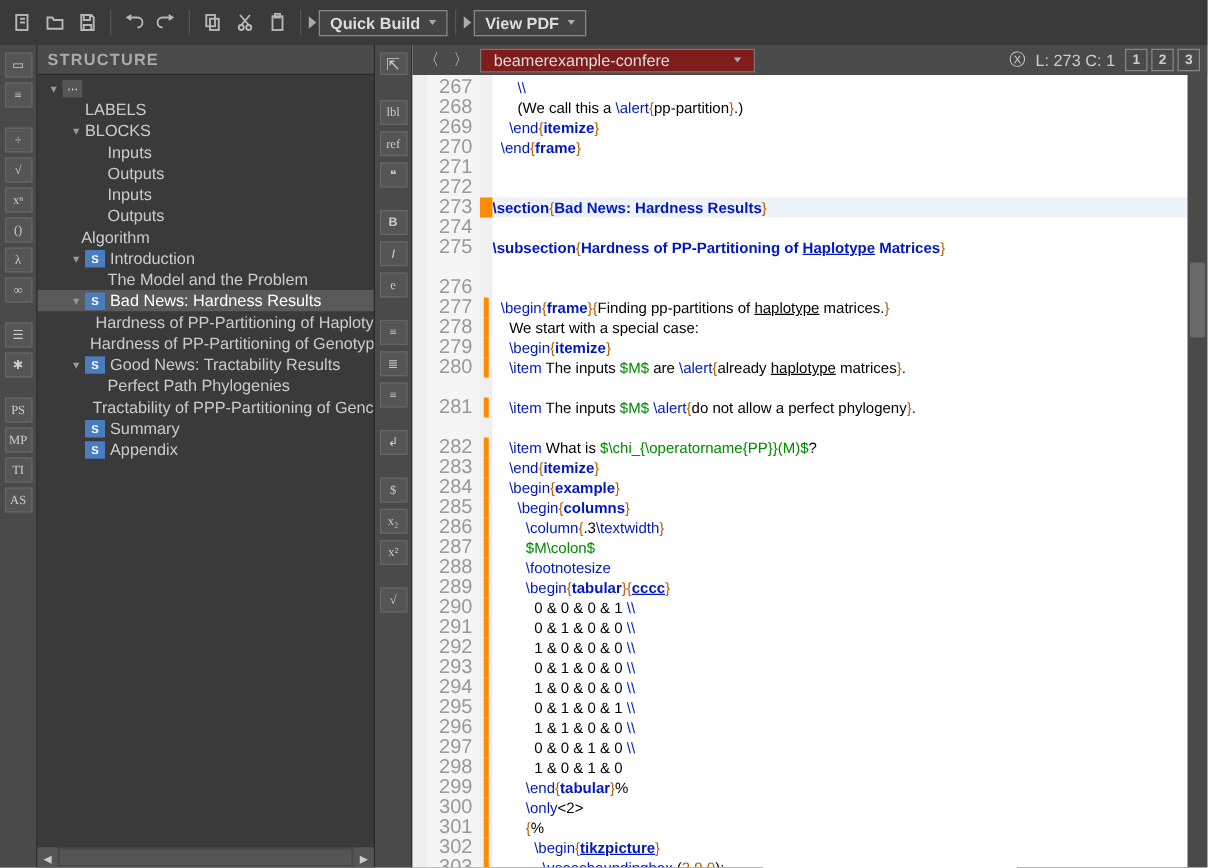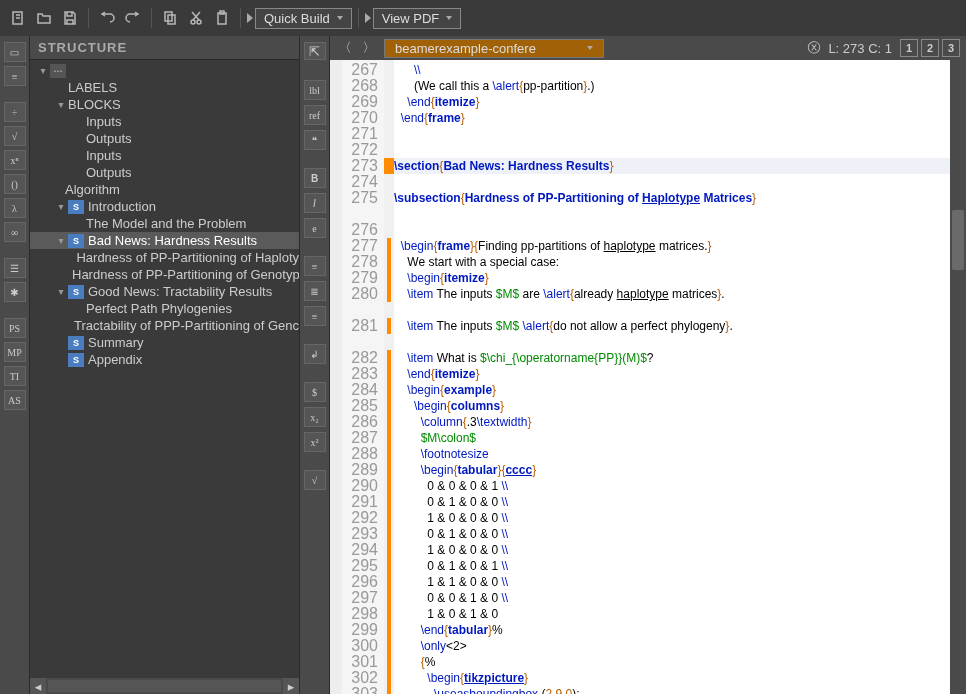--- a/index.html
+++ b/index.html
@@ -2,21 +2,21 @@
 <html><head>
 <meta charset="utf-8">
 <style>
 * { margin: 0; padding: 0; box-sizing: border-box; font-family: sans-serif; }
 body { background: #3a3a3a; width: 966px; height: 694px; overflow: hidden; font-size: 13px; color: #ccc; }
 
 .toolbar { height: 36px; background: #3a3a3a; display: flex; align-items: center; padding: 0 6px; gap: 2px; }
 .tb-btn { width: 24px; height: 24px; display: flex; align-items: center; justify-content: center; cursor: pointer; }
 .tb-btn svg { stroke: #b8b8b8; fill: none; stroke-width: 1.5; }
 .tb-sep { width: 1px; height: 20px; background: #555; margin: 0 4px; }
-.btn-drop { background: #444; border: 1px solid #888; padding: 2px 8px; color: #ddd; font-weight: normal; display: flex; align-items: center; gap: 4px; cursor: pointer; justify-content: flex-end; }
+.btn-drop { background: #444; border: 1px solid #888; padding: 2px 8px; color: #ddd; font-weight: bold; display: flex; align-items: center; gap: 4px; cursor: pointer; justify-content: flex-end; }
 .triangle { width: 0; height: 0; border-left: 6px solid #aaa; border-top: 5px solid transparent; border-bottom: 5px solid transparent; }
 .small-tri { width: 0; height: 0; border-top: 4px solid #aaa; border-left: 3px solid transparent; border-right: 3px solid transparent; margin-left: 3px; }
 
 .main-row { display: flex; height: 658px; }
 .left-strip { width: 30px; background: #4a4a4a; display: flex; flex-direction: column; align-items: center; padding-top: 6px; gap: 4px; border-right: 1px solid #2a2a2a; }
 .ls-btn { width: 22px; height: 20px; background: #555; border: 1px solid #666; display: flex; align-items: center; justify-content: center; font-size: 10px; color: #ccc; cursor: pointer; font-family: serif; }
 
 .structure { width: 270px; background: #3a3a3a; display: flex; flex-direction: column; border-right: 1px solid #2a2a2a; }
 .struct-head { height: 24px; background: #4a4a4a; padding: 4px 8px; font-weight: bold; letter-spacing: 1px; color: #aaa; border-bottom: 1px solid #2a2a2a; }
 .struct-tree { flex: 1; overflow: auto; padding: 2px 0; }
@@ -28,21 +28,21 @@
 .t-icon.s { background: #4a7cc0; color: #fff; font-weight: bold; }
 .struct-scroll { height: 16px; background: #4a4a4a; display: flex; }
 .sb-btn { width: 16px; background: #555; display: flex; align-items: center; justify-content: center; }
 
 .mid-strip { width: 30px; background: #4a4a4a; display: flex; flex-direction: column; align-items: center; padding-top: 6px; gap: 5px; border-right: 1px solid #2a2a2a; }
 .ms-top { width: 22px; height: 18px; background: #555; border: 1px solid #666; cursor: pointer; display: flex; align-items: center; justify-content: center; }
 
 .editor-area { flex: 1; display: flex; flex-direction: column; background: #fff; }
 .editor-bar { height: 24px; background: #4a4a4a; display: flex; align-items: center; padding: 0 6px; gap: 6px; }
 .nav-arrow { width: 18px; height: 18px; display: flex; align-items: center; justify-content: center; cursor: pointer; }
-.file-drop { flex: 0 0 auto; background: #a16207; border: 1px solid #777; padding: 1px 10px; color: #ddd; display: flex; align-items: center; min-width: 220px; cursor: pointer; }
+.file-drop { flex: 0 0 auto; background: #7f1d1d; border: 1px solid #777; padding: 1px 10px; color: #ddd; display: flex; align-items: center; min-width: 220px; cursor: pointer; }
 .status-lc { margin-left: auto; color: #ccc; display: flex; align-items: center; gap: 8px; }
 .num-box { width: 18px; height: 18px; border: 1px solid #888; display: flex; align-items: center; justify-content: center; font-weight: bold; font-size: 11px; cursor: pointer; }
 
 .editor-body { flex: 1; display: flex; overflow: hidden; }
 .fold-col { width: 12px; background: #eee; }
 .gutter { width: 42px; background: #f5f5f5; text-align: right; color: #999; font-family: "DejaVu Sans Mono", monospace; font-size: 16px; line-height: 16px; padding-right: 6px; padding-top: 2px; }
 .mark-col { width: 10px; background: #f0f0f0; position: relative; }
 .mark-r { position: absolute; left: 0; width: 10px; height: 16px; background: #ff8c00; }
 .code { flex: 1; font-family: "DejaVu Sans Mono", monospace; font-size: 12px; line-height: 16px; white-space: pre; color: #000; padding-top: 2px; overflow: hidden; }
 .code .line.cur { background: #eef2f8; }

